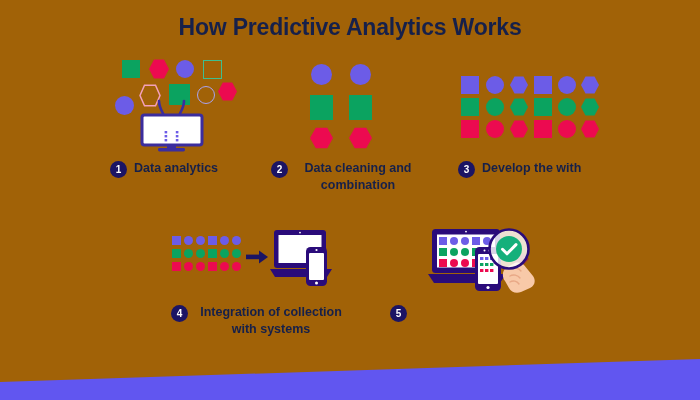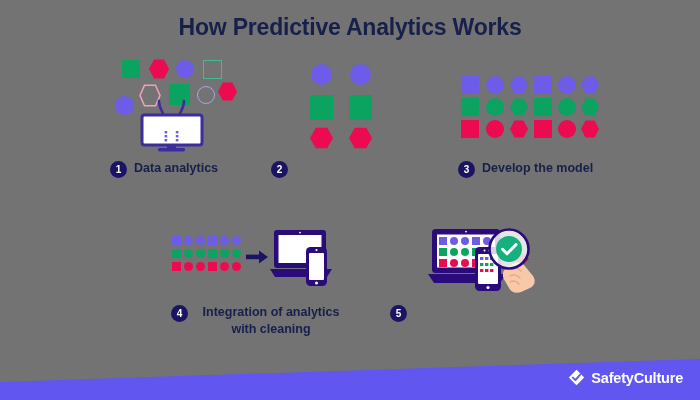--- a/index.html
+++ b/index.html
@@ -2,21 +2,21 @@
 <html><head>
 <meta charset="utf-8">
 <style>
   html,body{margin:0;padding:0;}
   body{
     width:700px;height:400px;overflow:hidden;position:relative;
     background:#ffffff;
     font-family:"Liberation Sans",sans-serif;
     -webkit-font-smoothing:antialiased;
   }
-  #canvas{position:relative;width:700px;height:400px;overflow:hidden;background:#737373;}
+  #canvas{position:relative;width:700px;height:400px;overflow:hidden;background:#a16207;}
 
   
   .title{
     position:absolute;left:0;top:14px;width:700px;text-align:center;
     font-size:23px;font-weight:bold;color:#16204a;letter-spacing:-0.2px;
   }
 
   
   .step-label{position:absolute;display:flex;align-items:flex-start;gap:7px;}
   .badge{
@@ -101,20 +101,21 @@
 
     <div class="sq abs" style="left:3px;top:33px;width:23px;height:25px;background:#0BA360;"></div>
     <div class="sq abs" style="left:42px;top:33px;width:23px;height:25px;background:#0BA360;"></div>
 
     <div class="hx abs" style="left:3px;top:65px;width:23px;height:22px;background:#EC0A50;"></div>
     <div class="hx abs" style="left:42px;top:65px;width:23px;height:22px;background:#EC0A50;"></div>
   </div>
 
   <div class="step-label" style="left:271px;top:160px;width:150px;">
     <div class="badge">2</div>
+    <div class="step-text center" style="width:128px;">Data cleaning and combination</div>
   </div>
 
   <div class="abs" style="left:461px;top:76px;width:136px;height:62px;">
 
     <div class="sq abs" style="left:0px;top:0px;width:18px;height:18px;background:#6C5CE7;"></div>
     <div class="ci abs" style="left:25px;top:0px;width:18px;height:18px;background:#6C5CE7;"></div>
     <div class="hx abs" style="left:49px;top:0px;width:18px;height:18px;background:#6C5CE7;"></div>
     <div class="sq abs" style="left:73px;top:0px;width:18px;height:18px;background:#6C5CE7;"></div>
     <div class="ci abs" style="left:97px;top:0px;width:18px;height:18px;background:#6C5CE7;"></div>
     <div class="hx abs" style="left:120px;top:0px;width:18px;height:18px;background:#6C5CE7;"></div>
@@ -129,21 +130,21 @@
     <div class="sq abs" style="left:0px;top:44px;width:18px;height:18px;background:#EC0A50;"></div>
     <div class="ci abs" style="left:25px;top:44px;width:18px;height:18px;background:#EC0A50;"></div>
     <div class="hx abs" style="left:49px;top:44px;width:18px;height:18px;background:#EC0A50;"></div>
     <div class="sq abs" style="left:73px;top:44px;width:18px;height:18px;background:#EC0A50;"></div>
     <div class="ci abs" style="left:97px;top:44px;width:18px;height:18px;background:#EC0A50;"></div>
     <div class="hx abs" style="left:120px;top:44px;width:18px;height:18px;background:#EC0A50;"></div>
   </div>
 
   <div class="step-label" style="left:458px;top:160px;width:170px;">
     <div class="badge">3</div>
-    <div class="step-text">Develop the model</div>
+    <div class="step-text">Develop the with</div>
   </div>
 
   <div class="abs" style="left:172px;top:228px;width:158px;height:62px;">
 
     <div class="abs" style="left:0px;top:8px;width:62px;height:40px;">
       <div class="sq abs" style="left:0px;top:0px;width:9px;height:9px;background:#6C5CE7;"></div>
       <div class="ci abs" style="left:12px;top:0px;width:9px;height:9px;background:#6C5CE7;"></div>
       <div class="ci abs" style="left:24px;top:0px;width:9px;height:9px;background:#6C5CE7;"></div>
       <div class="sq abs" style="left:36px;top:0px;width:9px;height:9px;background:#6C5CE7;"></div>
       <div class="ci abs" style="left:48px;top:0px;width:9px;height:9px;background:#6C5CE7;"></div>
@@ -177,21 +178,21 @@
 
       <rect x="36" y="19" width="21" height="39" rx="4.5" fill="#2A0B7A"></rect>
       <rect x="39" y="25" width="15" height="27" rx="1" fill="#ffffff"></rect>
       <circle cx="46.5" cy="22" r="1.1" fill="#ffffff"></circle>
       <circle cx="46.5" cy="55" r="1.5" fill="#ffffff"></circle>
     </svg>
   </div>
 
   <div class="step-label" style="left:171px;top:304px;width:180px;">
     <div class="badge">4</div>
-    <div class="step-text center" style="width:152px;">Integration of analytics with cleaning</div>
+    <div class="step-text center" style="width:152px;">Integration of collection with systems</div>
   </div>
 
   <div class="abs" style="left:428px;top:228px;width:116px;height:64px;">
 
     <svg class="abs" style="left:0px;top:0px;" width="78" height="58" viewBox="0 0 78 58">
       <rect x="4" y="1" width="68" height="44" rx="3.5" fill="#2A0B7A"></rect>
       <rect x="9" y="6.5" width="58" height="33" fill="#ffffff"></rect>
       <circle cx="38" cy="3.6" r="0.9" fill="#ffffff"></circle>
       <path d="M0 46 L78 46 L72 55 L6 55 Z" fill="#2A0B7A"></path>
     </svg>
@@ -250,21 +251,14 @@
   </div>
 
   <div class="step-label" style="left:390px;top:304px;width:190px;">
     <div class="badge">5</div>
   </div>
 
   <svg class="wave" viewBox="0 0 700 60" preserveAspectRatio="none">
     <polygon points="0,42 700,19 700,60 0,60" fill="#6156F0"></polygon>
   </svg>
 
-  <div class="logo-wrap">
-    <svg width="17" height="17" viewBox="0 0 17 17">
-      <path d="M8.5 0.8 L16.2 8.5 L8.5 16.2 L0.8 8.5 Z" fill="#ffffff"></path>
-      <path d="M4.9 8.6 L7.4 11.1 L12.1 5.6" fill="none" stroke="#6156F0" stroke-width="1.9" stroke-linecap="round" stroke-linejoin="round"></path>
-    </svg>
-    <span class="logo-text">SafetyCulture</span>
-  </div>
 
 </div>
 
 </body></html>

